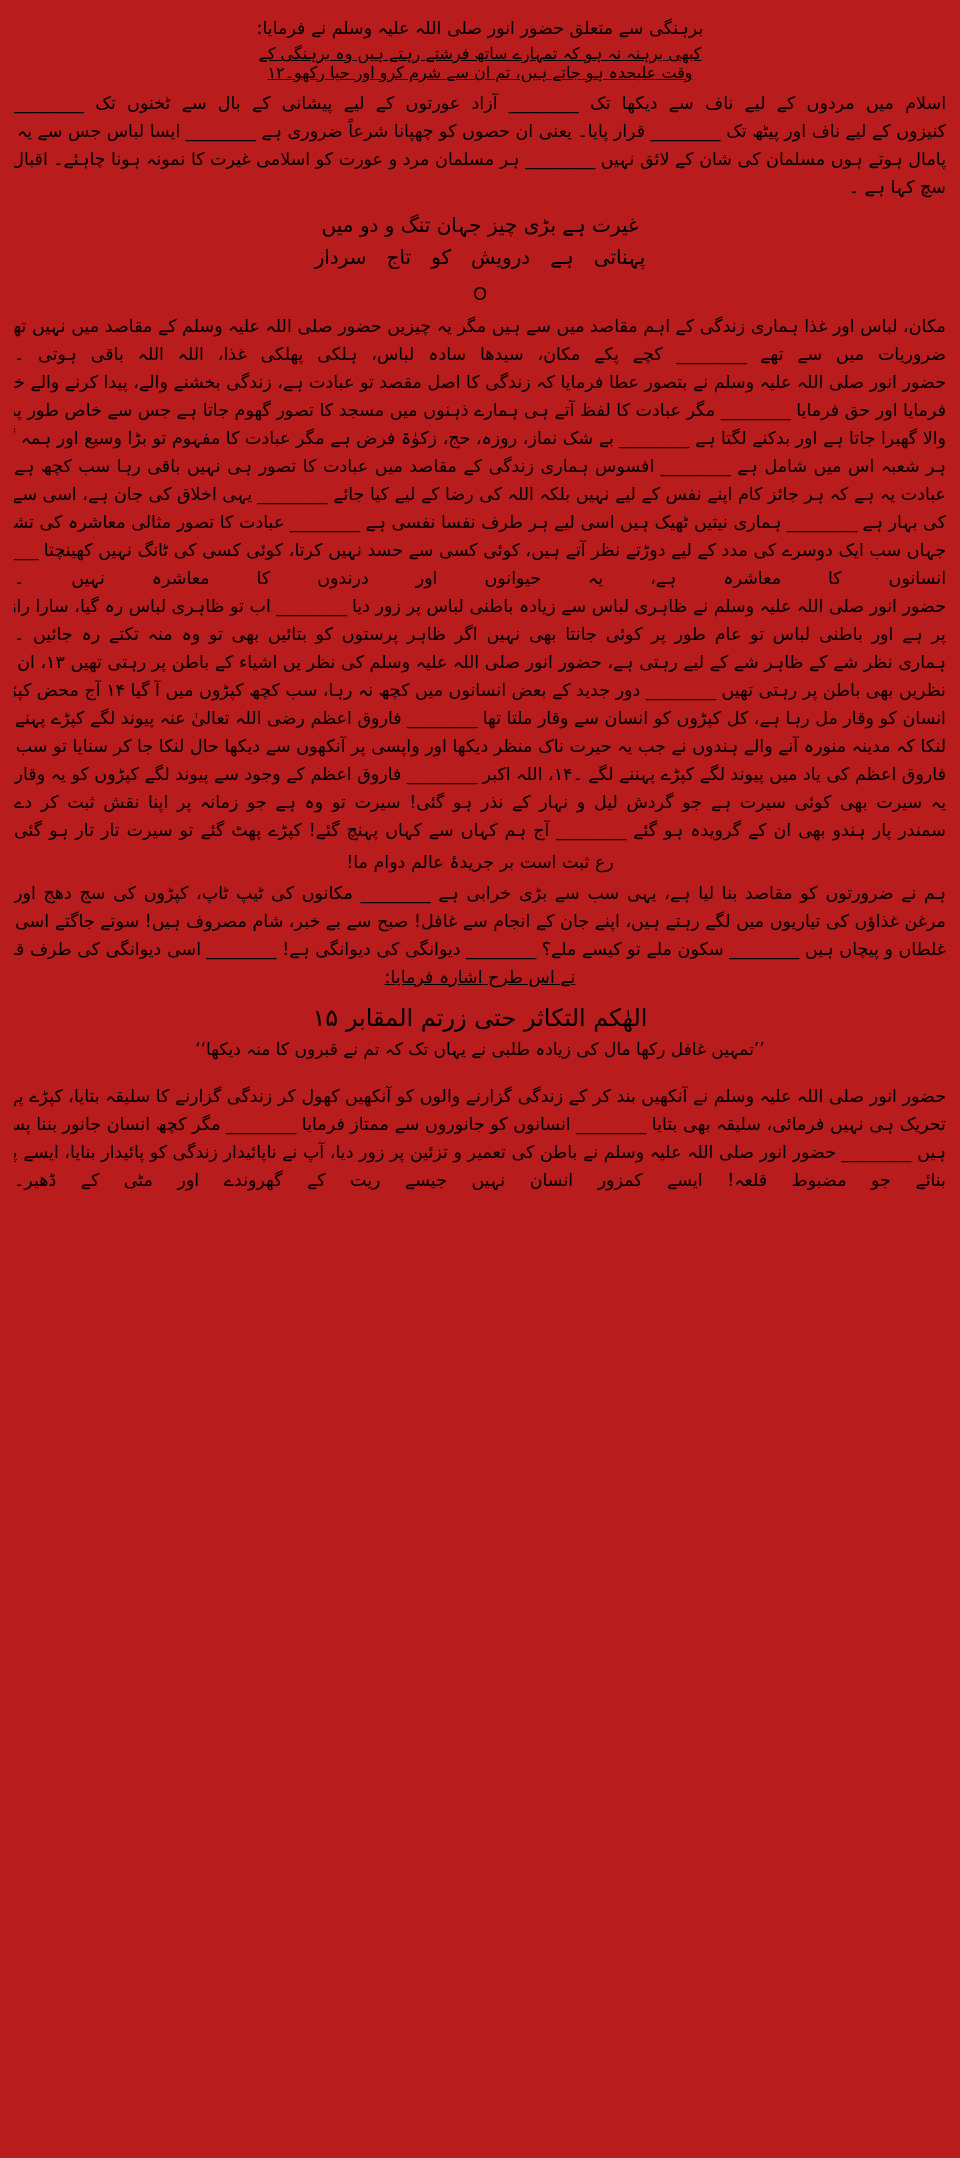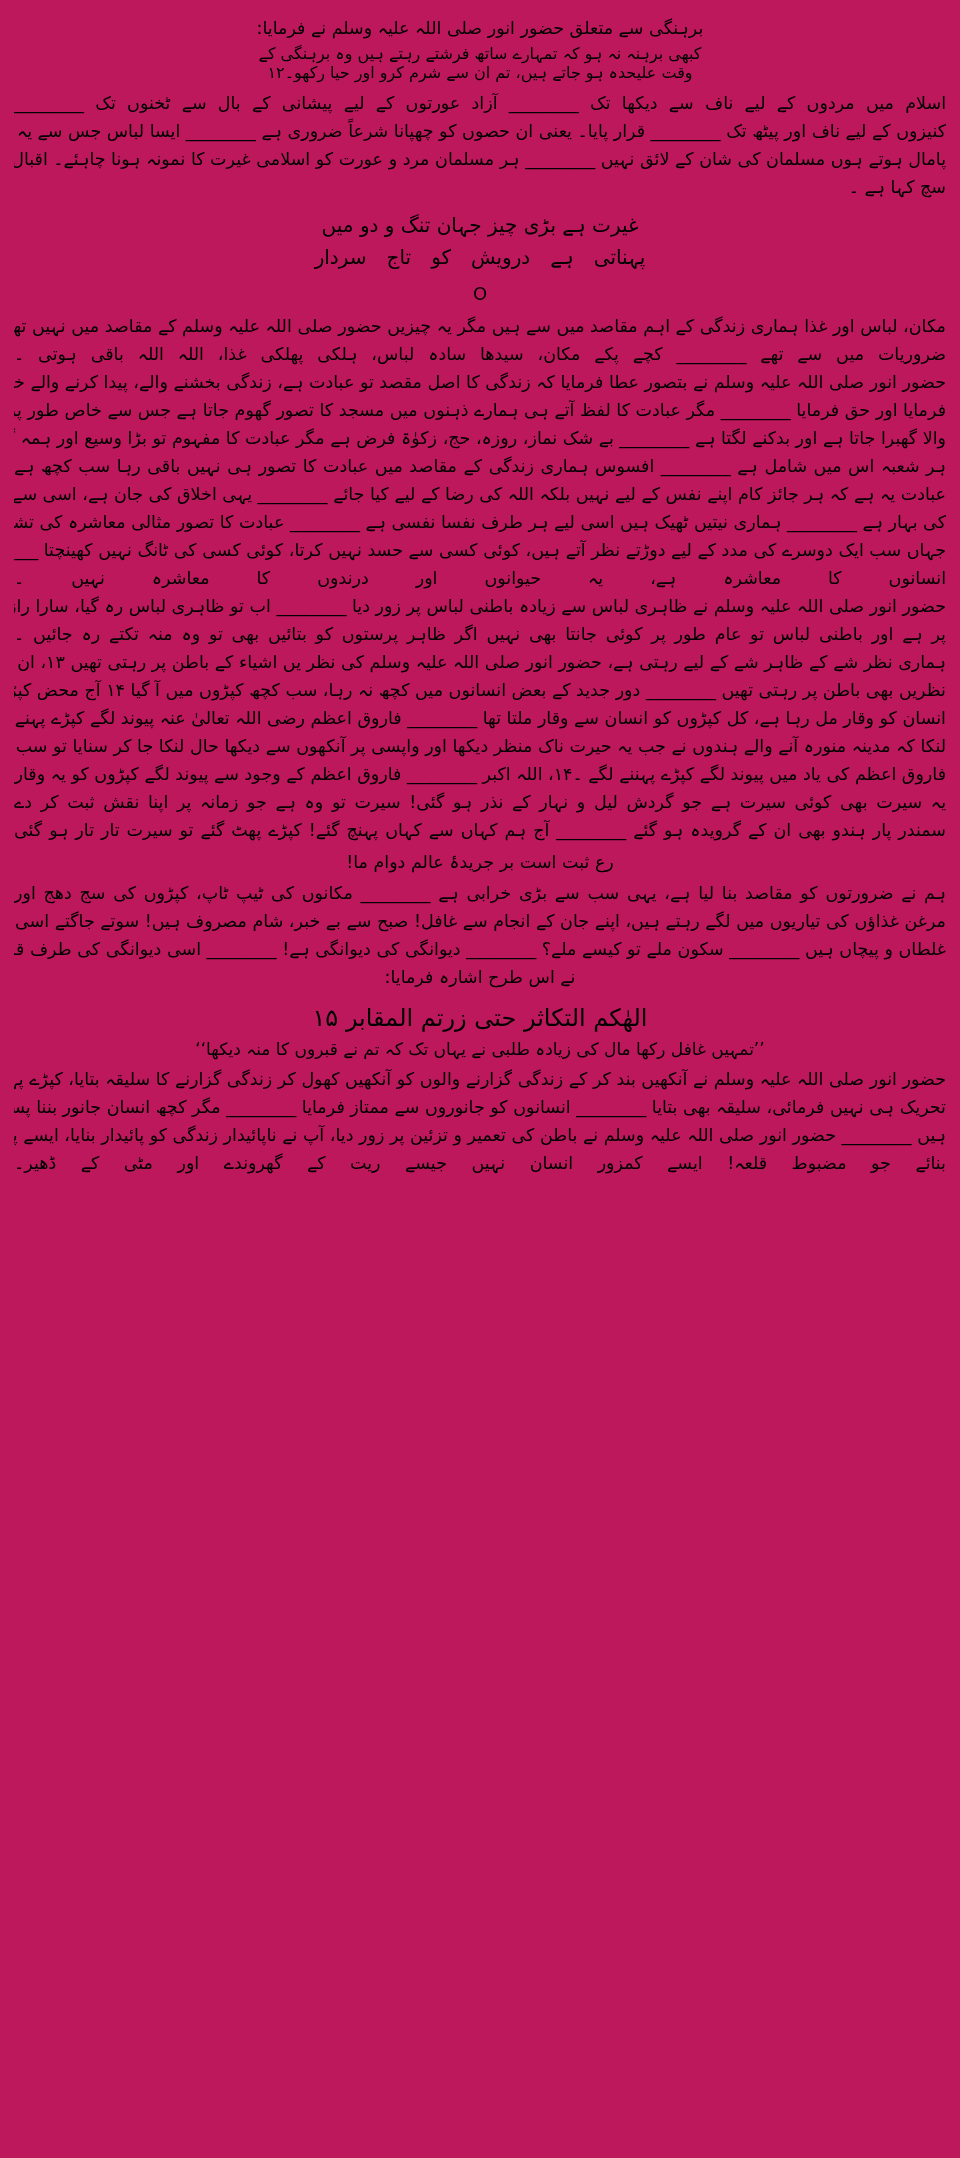--- a/index.html
+++ b/index.html
@@ -11,38 +11,39 @@
     width: 960px;
     min-height: 2158px;
     font-family: "DejaVu Sans", "Liberation Sans", sans-serif;
     color: #000000;
   }
   .page {
     width: 960px;
     min-height: 2158px;
     box-sizing: border-box;
     padding: 14px 14px 10px 14px;
-    background: #be185d;
+    background: #b91c1c;
     direction: rtl;
   }
   .line {
     direction: rtl;
     text-align: justify;
     text-align-last: justify;
     font-size: 17.5px;
     line-height: 27px;
     white-space: nowrap;
     overflow: hidden;
     letter-spacing: 0px;
     margin: 0 0 1px 0;
   }
   .center {
     text-align: center;
     text-align-last: center;
     white-space: normal;
+    text-decoration: underline;
   }
   .right {
     text-align: right;
     text-align-last: right;
     white-space: normal;
   }
   .block {
     margin-bottom: 2px;
   }
   .heading {
@@ -80,21 +81,21 @@
     line-height: 30px;
     white-space: normal;
     margin: 4px 0 2px 0;
   }
   .quote {
     text-align: center;
     text-align-last: center;
     font-size: 17px;
     line-height: 28px;
     white-space: normal;
-    margin-bottom: 3px;
+    margin-bottom: 20px;
   }
   .persian {
     text-align: center;
     text-align-last: center;
     font-size: 17.5px;
     line-height: 30px;
     white-space: normal;
     margin: 3px 0;
   }
   .spacer-sm { height: 6px; }

